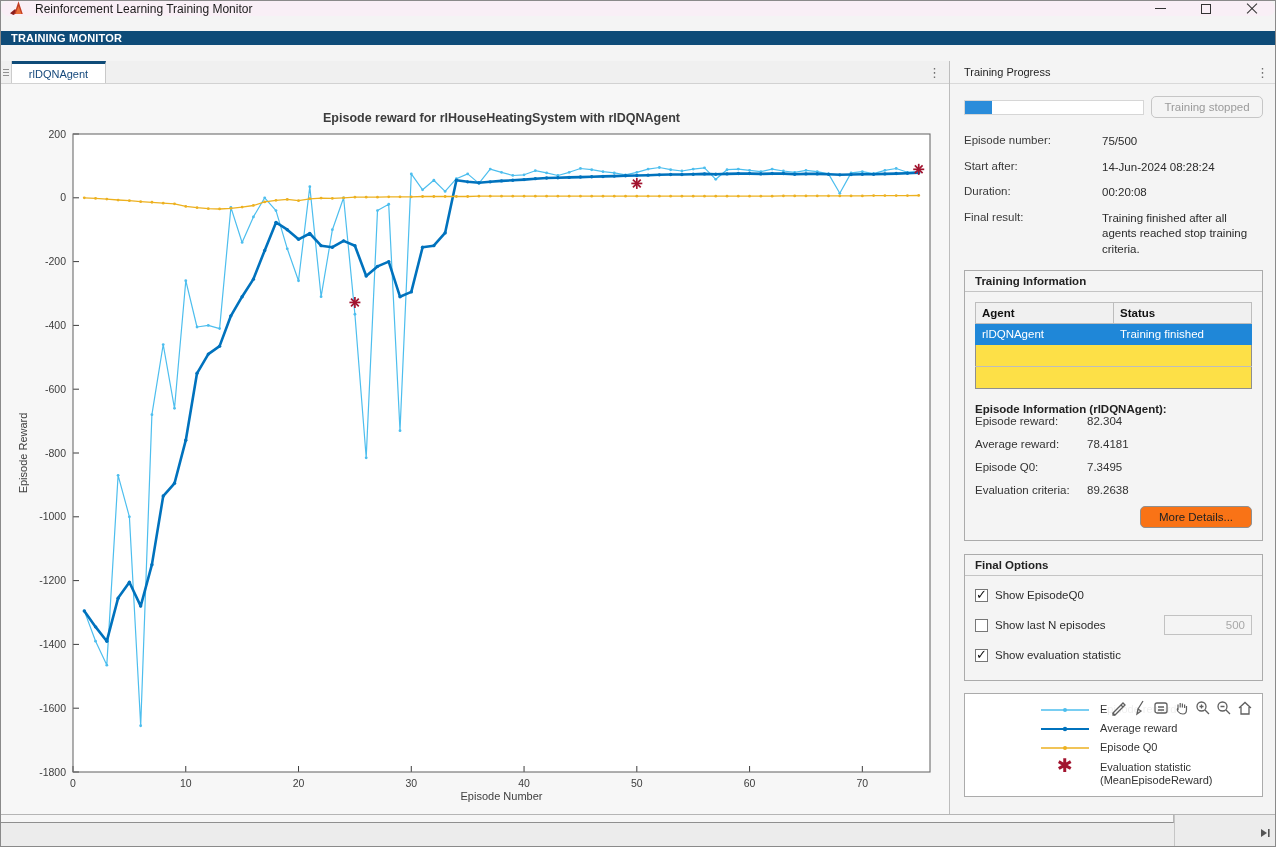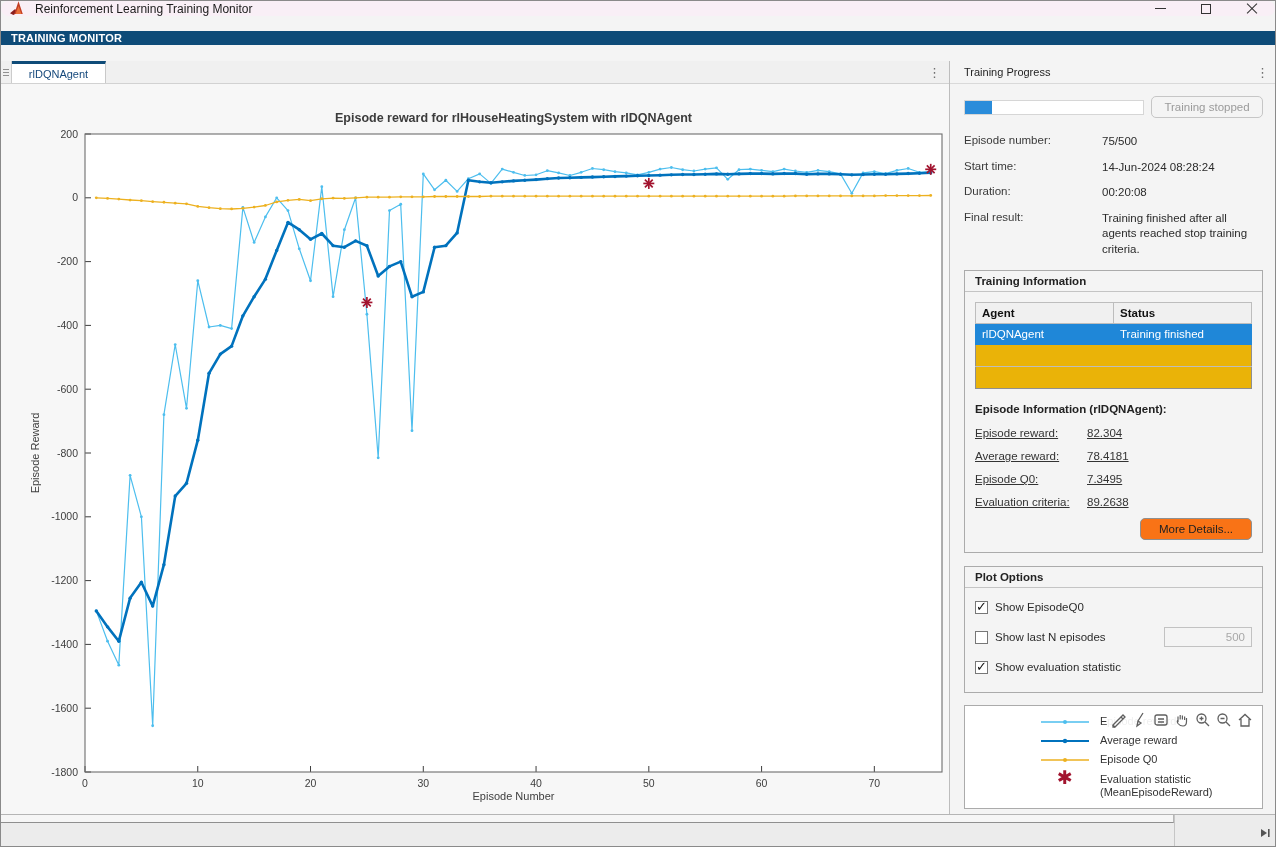--- a/index.html
+++ b/index.html
@@ -29,49 +29,49 @@
   .sidebar { position:relative; width:328px; height:100%; background:#f4f4f4; border-left:1px solid #bdbdbd; overflow:hidden; }
 
   
   .tabstrip { position:relative; height:23px; background:#f0f0f0; border-bottom:1px solid #d2d2d2; display:flex; }
   .grip { width:11px; height:100%; border-right:1px solid #cccccc; display:flex; flex-direction:column; justify-content:center; gap:2px; padding-left:2px; }
   .grip i { display:block; width:6px; border-top:1px solid #909090; }
   .tab { width:94px; background:#ffffff; border-top:3px solid #0e4b78; border-right:1px solid #c9c9c9; display:flex; align-items:center; justify-content:center; font-size:11px; color:#16497c; }
   .kebab { position:absolute; right:8px; top:0; height:23px; display:flex; align-items:center; color:#707070; font-size:13px; cursor:default; }
 
   
-  .chart-wrap { position:absolute; top:23px; left:12px; width:948px; height:730px; }
+  .chart-wrap { position:absolute; top:23px; left:0; width:948px; height:730px; }
 
   
   .side-header { position:relative; height:23px; border-bottom:1px solid #d9d9d9; display:flex; align-items:center; }
   .side-header .sh-title { margin-left:14px; font-size:11px; color:#1f1f1f; }
   .side-content { padding:12px 14px 0 14px; }
 
   .progress-row { display:flex; align-items:center; }
   .pbar { width:180px; height:15px; background:#ffffff; border:1px solid #d6d6d6; }
   .pbar-fill { height:100%; background:#2a8cda; }
   .btn { font-size:11.5px; border-radius:5px; text-align:center; cursor:default; }
   .btn-disabled { margin-left:auto; width:112px; height:22px; line-height:20px; border:1px solid #c6c6c6; color:#9b9b9b; background:transparent; }
 
   .kv { display:grid; grid-template-columns:138px 1fr; row-gap:10px; margin-top:16px; font-size:11.5px; color:#333; }
   .kv .kv-label { color:#3a3a3a; }
   .kv .kv-value { color:#2b2b2b; line-height:1.35; }
 
   .groupbox { margin-top:13px; border:1px solid #ababab; background:#f4f4f4; }
   .gb-header { padding:4px 10px 4px 10px; font-size:11.5px; font-weight:bold; color:#222; border-bottom:1px solid #c4c4c4; }
   .gb-body { padding:10px; }
 
-  table.agents { width:100%; border-collapse:collapse; background:#eab308; border:1px solid #8f8f8f; font-size:11.5px; }
+  table.agents { width:100%; border-collapse:collapse; background:#fde047; border:1px solid #8f8f8f; font-size:11.5px; }
   table.agents th { background:#f0f0f0; text-align:left; font-weight:bold; color:#111; padding:4px 6px; border:1px solid #bdbdbd; }
   table.agents td { padding:4px 6px; border:1px solid #bdbdbd; }
   tr.selected td { background:#1f87d8; color:#ffffff; border-color:#1f87d8; }
   tr.empty td { height:22px; border-left:none; border-right:none; border-bottom:none; }
 
   .ep-title { margin-top:14px; font-size:11.5px; font-weight:bold; color:#222; }
-  .kv2 { display:grid; grid-template-columns:112px 1fr; row-gap:11px; margin-top:12px; font-size:11.5px; color:#333;text-decoration:underline; }
+  .kv2 { display:grid; grid-template-columns:112px 1fr; row-gap:11px; font-size:11.5px; color:#333; }
   .btn-details { display:block; margin:10px 0 2px auto; width:112px; height:22px; line-height:20px; border:1px solid #8f8f8f; color:#222; background:#f97316; }
 
   .opt-row { display:flex; align-items:center; height:30px; position:relative; }
   .cb { width:13px; height:13px; border:1px solid #777; background:#fff; margin-right:7px; position:relative; flex:none; }
   .cb.checked::after { content:"✓"; position:absolute; left:0px; top:-3px; font-size:13px; font-weight:bold; color:#111; }
   .opt-label { font-size:11.5px; color:#2b2b2b; }
   .opt-input { position:absolute; right:0; width:88px; height:20px; border:1px solid #c2c2c2; background:#f4f4f4; color:#a8a8a8; font-size:11.5px; text-align:right; padding-right:6px; font-family:inherit; }
 
   .legendbox { position:relative; margin-top:12px; height:104px; border:1px solid #ababab; background:#ffffff; padding:6px 0 0 74px; }
   .lg-row { display:flex; align-items:center; height:19px; }
@@ -429,21 +429,21 @@
         <div class="progress-row">
           <div class="pbar">
             <div class="pbar-fill" id="pbar-fill" style="width: 15%;"></div>
           </div>
           <div class="btn btn-disabled">Training stopped</div>
         </div>
 
         <div class="kv">
           <span class="kv-label">Episode number:</span>
           <span class="kv-value">75/500</span>
-          <span class="kv-label">Start time:</span>
+          <span class="kv-label">Start after:</span>
           <span class="kv-value">14-Jun-2024 08:28:24</span>
           <span class="kv-label">Duration:</span>
           <span class="kv-value">00:20:08</span>
           <span class="kv-label">Final result:</span>
           <span class="kv-value">Training finished after all agents reached stop training criteria.</span>
         </div>
 
         <div class="groupbox">
           <div class="gb-header">Training Information</div>
           <div class="gb-body">
@@ -479,21 +479,21 @@
               <span>Episode Q0:</span>
               <span>7.3495</span>
               <span>Evaluation criteria:</span>
               <span>89.2638</span>
             </div>
             <div class="btn btn-details">More Details...</div>
           </div>
         </div>
 
         <div class="groupbox">
-          <div class="gb-header">Plot Options</div>
+          <div class="gb-header">Final Options</div>
           <div class="gb-body" style="padding-top:4px;">
             <div class="opt-row">
               <span class="cb checked"></span>
               <span class="opt-label">Show EpisodeQ0</span>
             </div>
             <div class="opt-row">
               <span class="cb"></span>
               <span class="opt-label">Show last N episodes</span>
               <input class="opt-input" disabled="" value="500" style="">
             </div>

